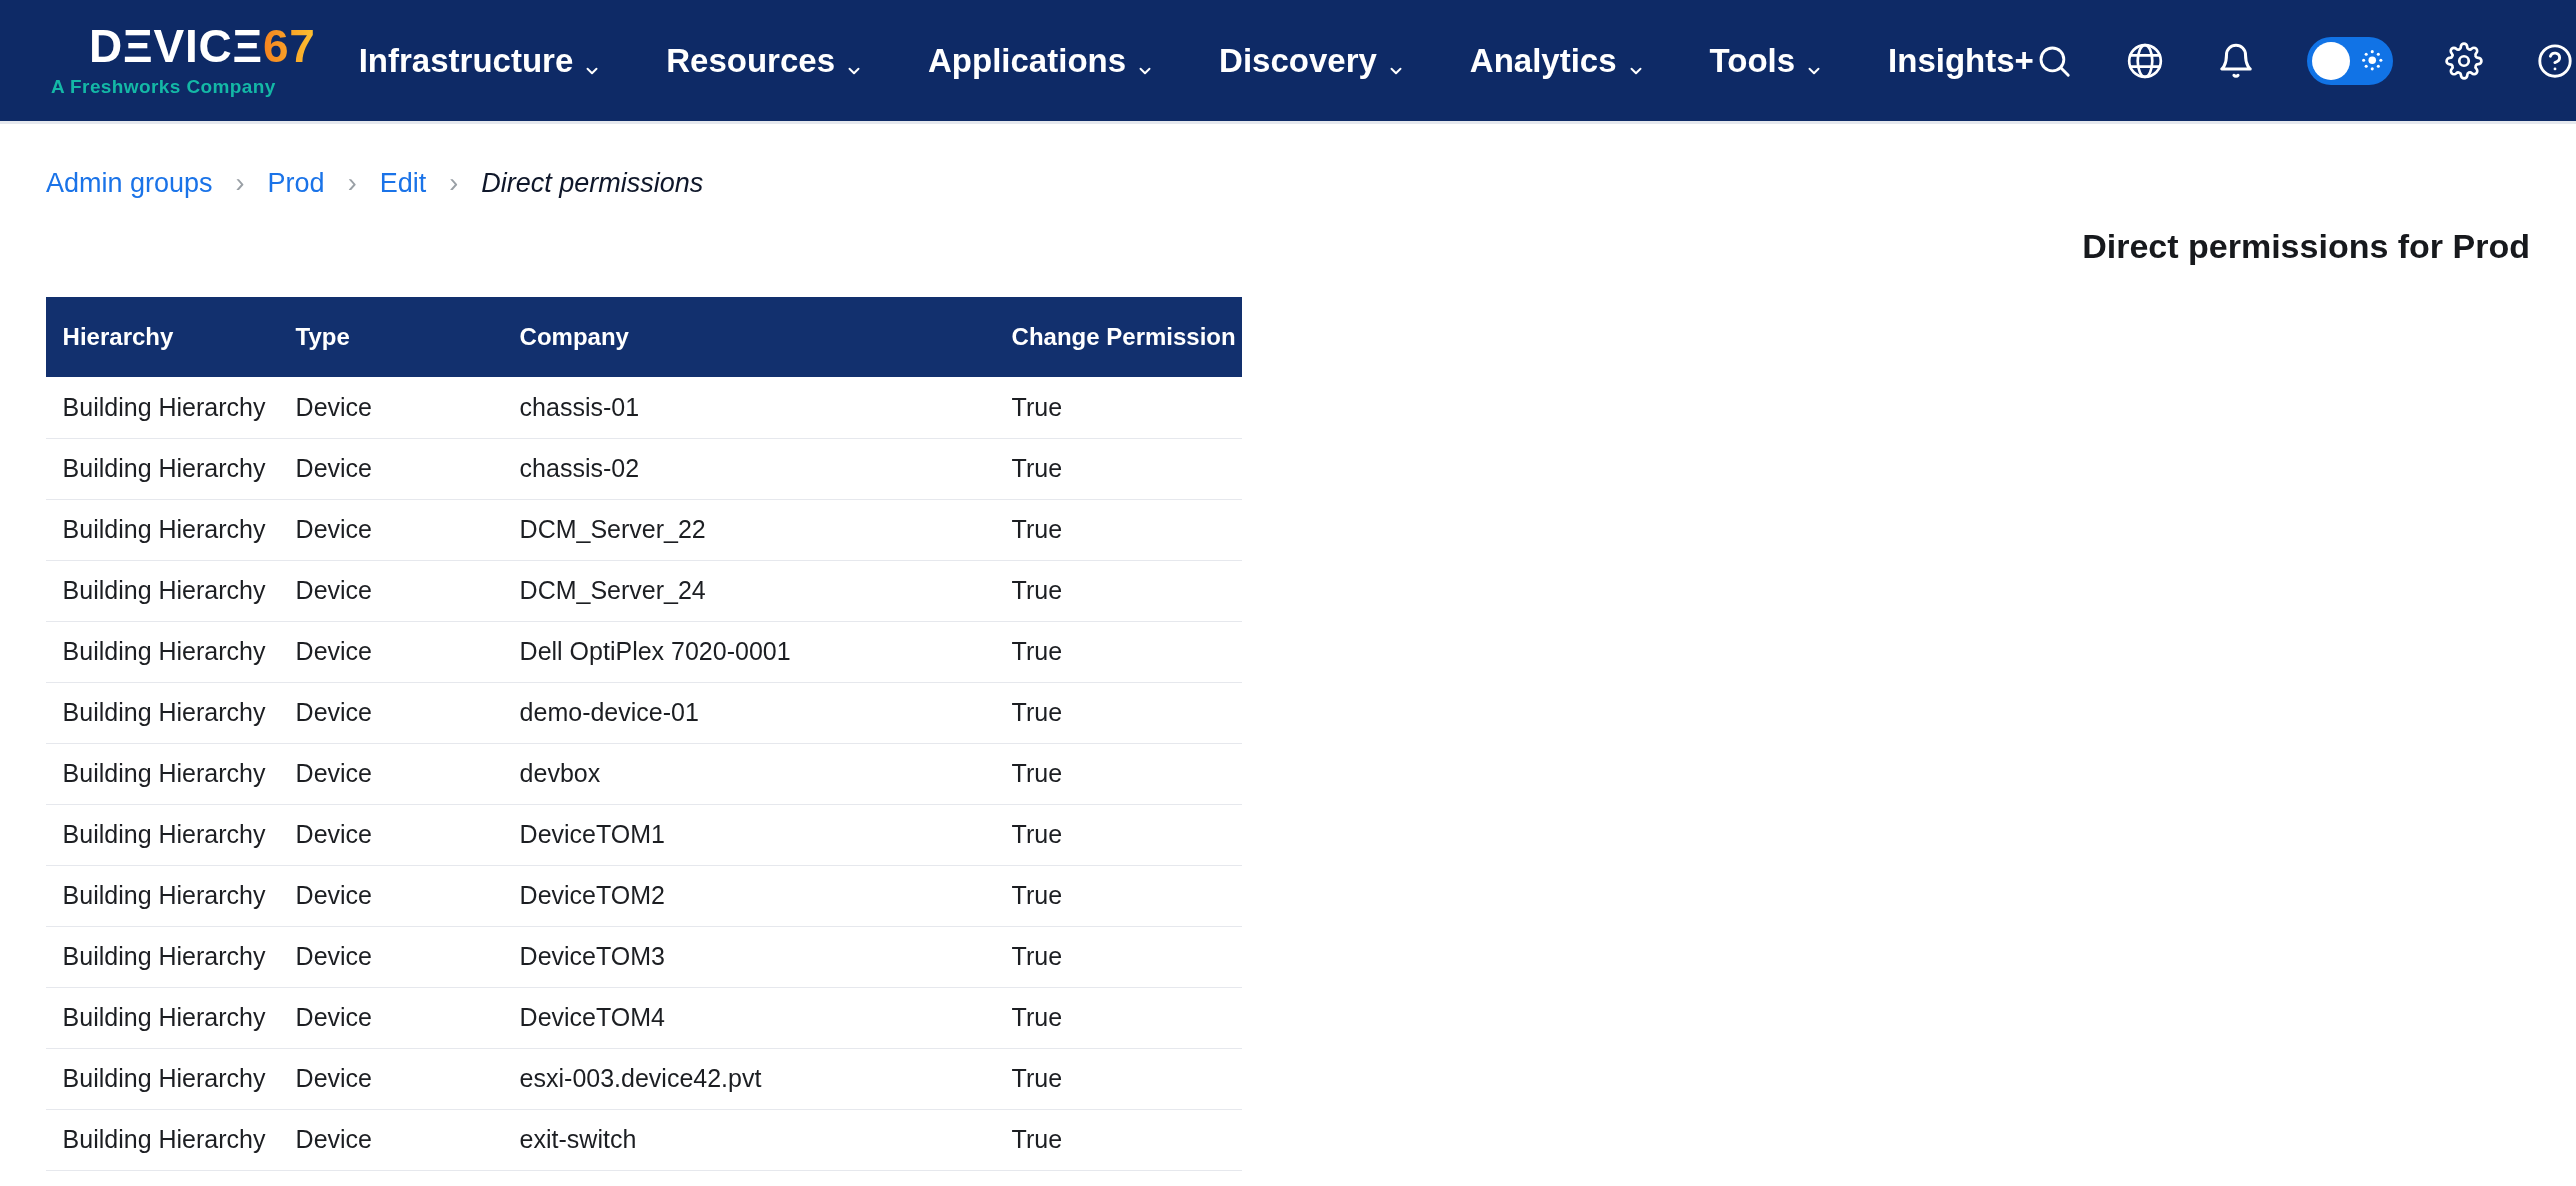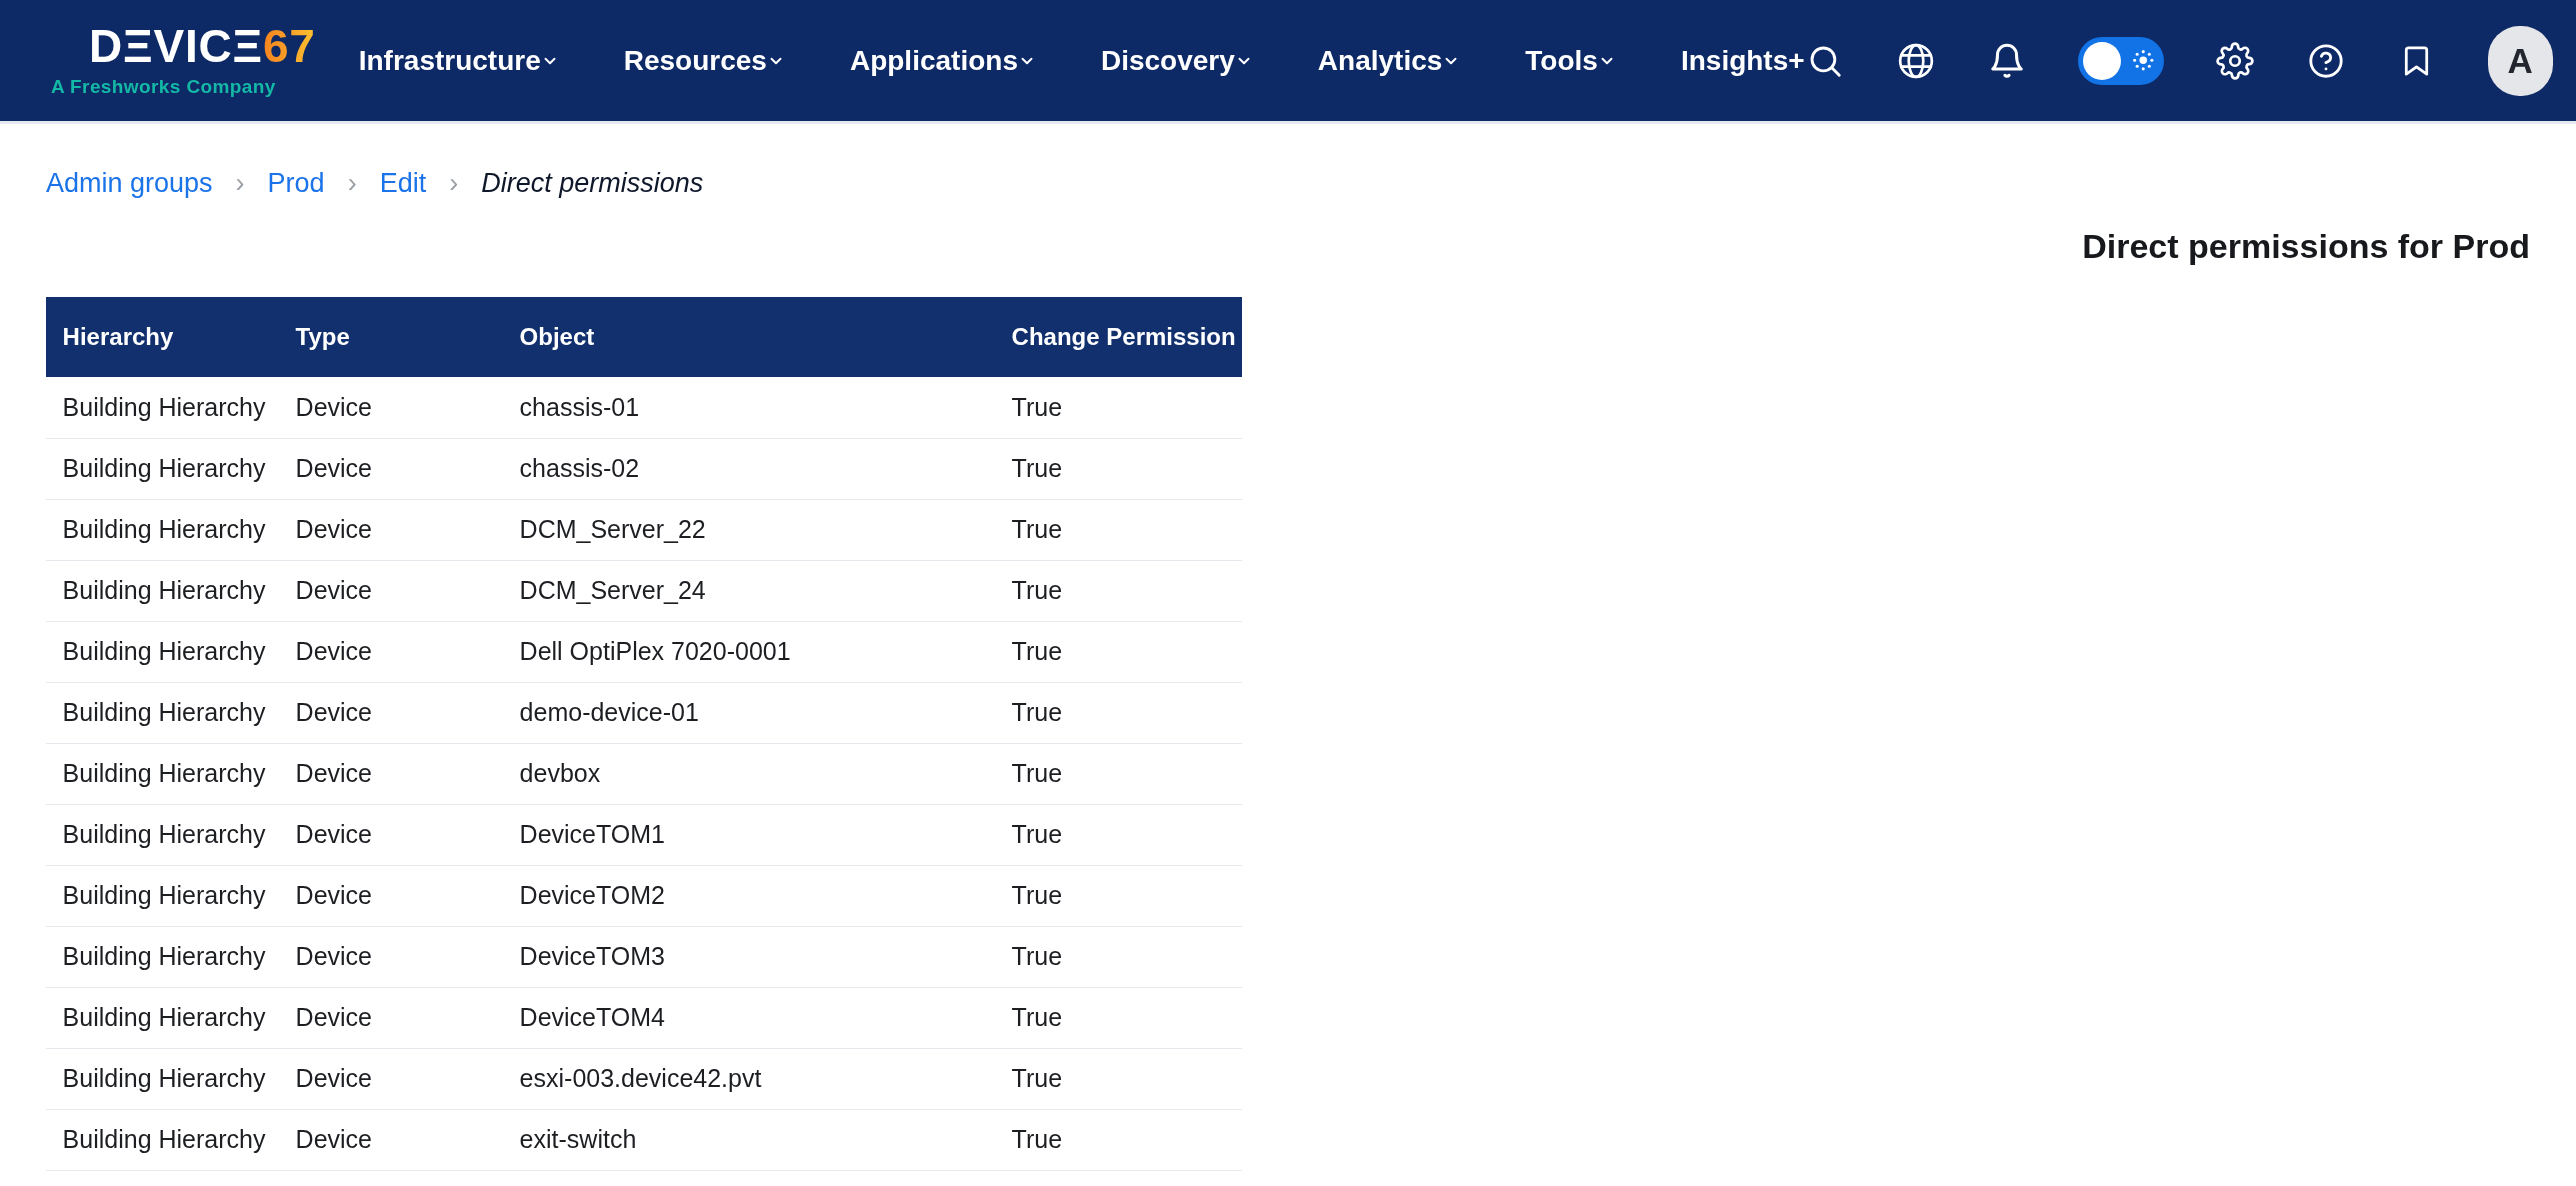--- a/index.html
+++ b/index.html
@@ -58,23 +58,24 @@
   }
 
   .nav-menu {
     display: flex;
     align-items: center;
     gap: 65px;
     margin-left: 43px;
   }
   .nav-item {
     display: flex;
-    align-items: center;
+    align-items: flex-end;
+    gap: 10px;
     color: #ffffff;
-    font-size: 28px;
+    font-size: 33px;
     font-weight: 600;
     cursor: pointer;
     white-space: nowrap;
   }
   .nav-item svg { display: block; }
 
   .nav-icons {
     margin-left: auto;
     display: flex;
     align-items: center;
@@ -319,21 +320,21 @@
     <colgroup>
       <col class="c1">
         <col class="c2">
         <col class="c3">
         <col class="c4">
     </colgroup>
     <thead>
       <tr>
         <th>Hierarchy</th>
         <th>Type</th>
-        <th>Object</th>
+        <th>Company</th>
         <th>Change Permission</th>
       </tr>
     </thead>
     <tbody>
         <tr>
           <td>Building Hierarchy</td>
           <td>Device</td>
           <td>chassis-01</td>
           <td>True</td>
         </tr>

